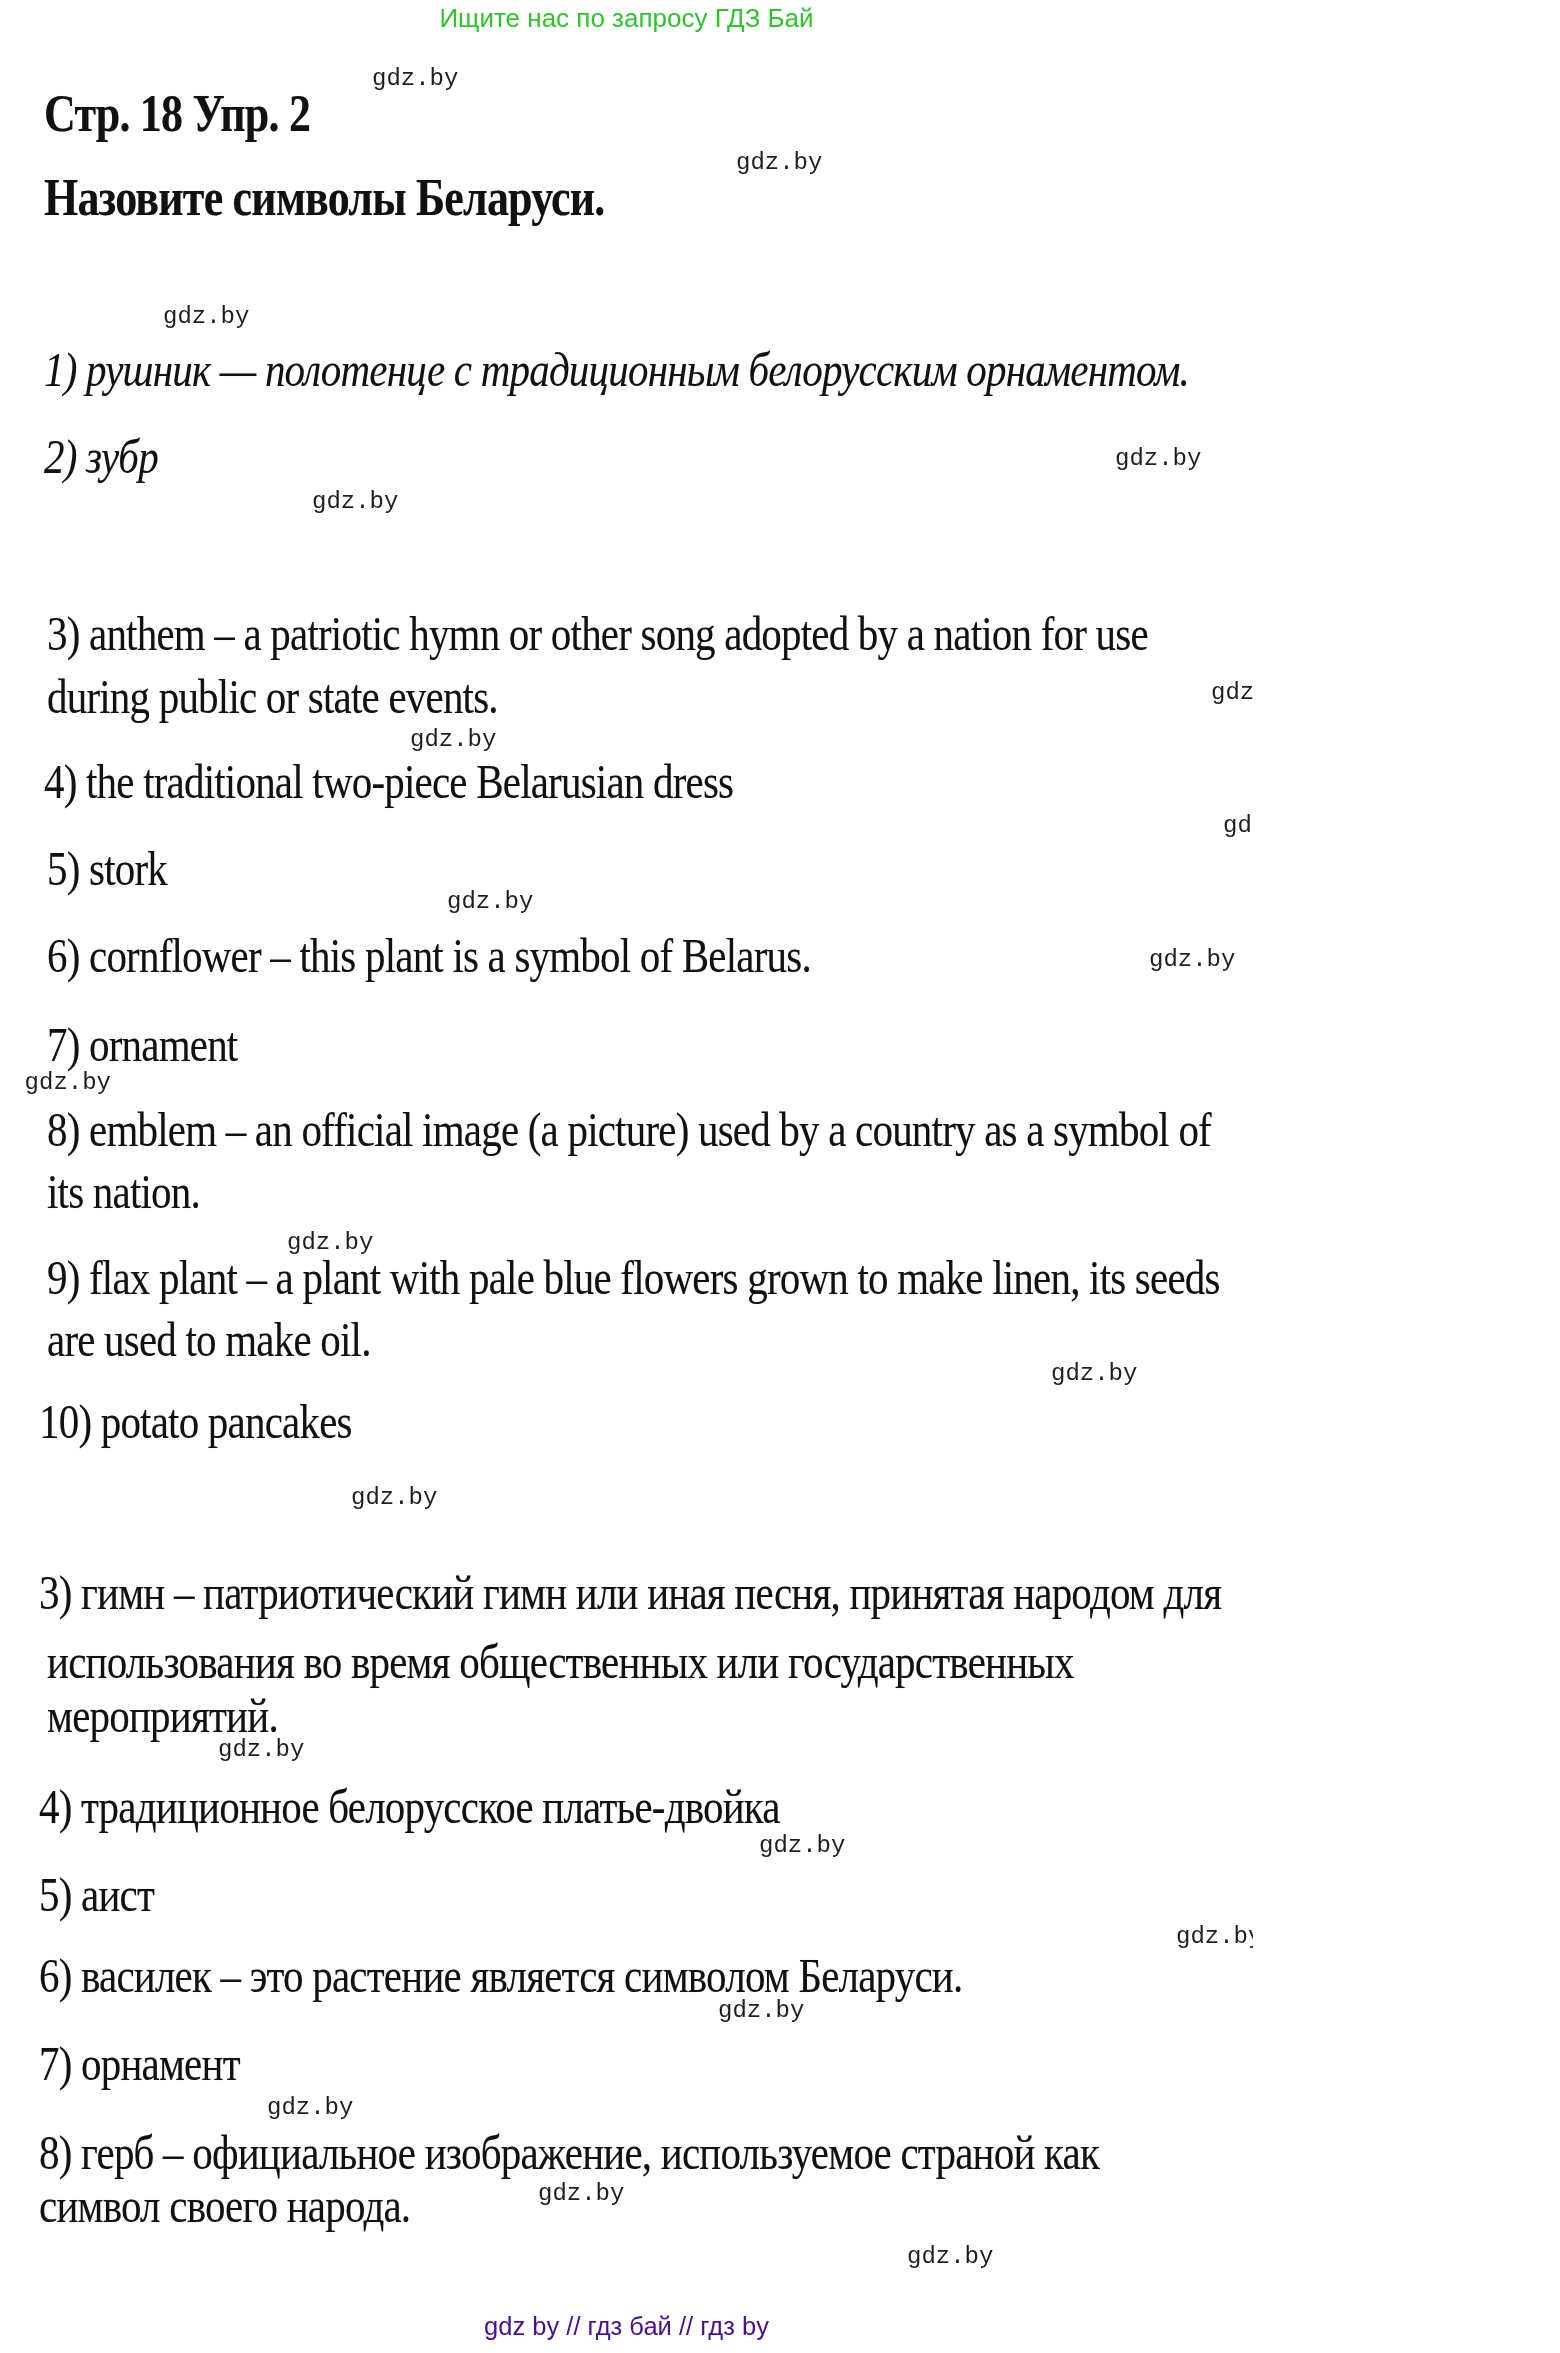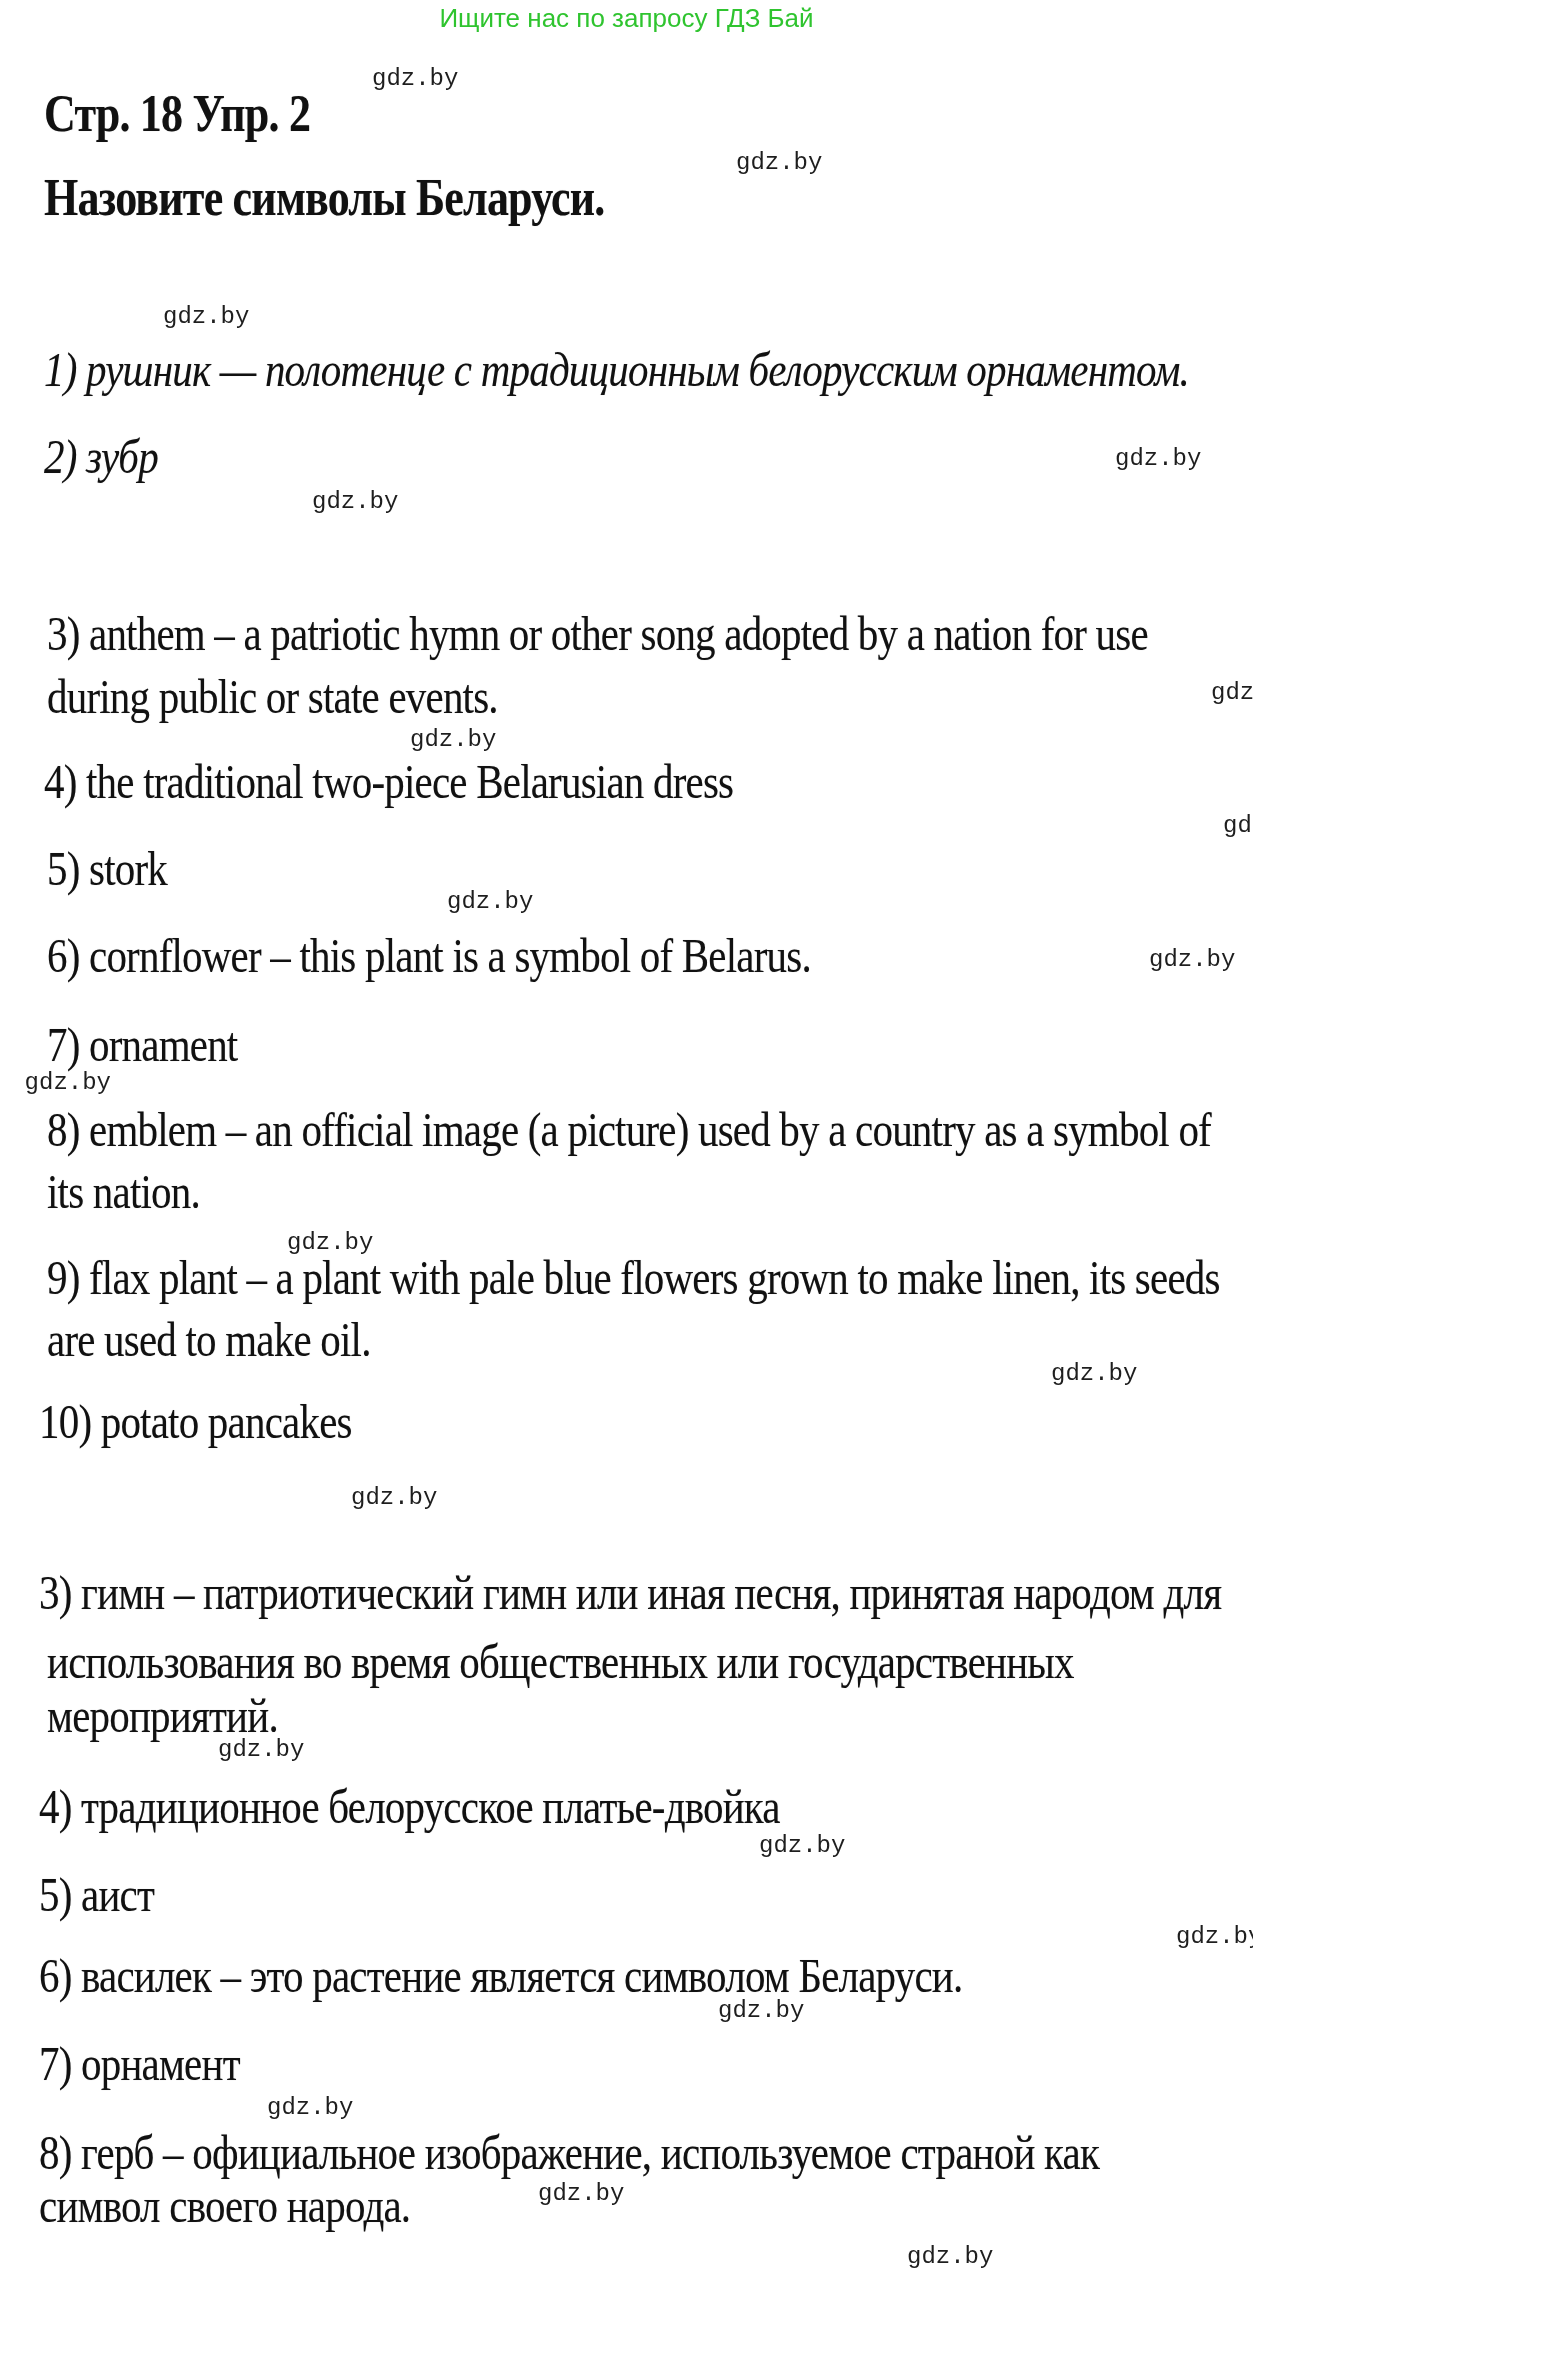--- a/index.html
+++ b/index.html
@@ -114,14 +114,15 @@
       <span class="wm" style="left: 218px; top: 1736px; color: rgb(30, 30, 30);">gdz.by</span>
       <span class="wm" style="left: 759px; top: 1832px; color: rgb(30, 30, 30);">gdz.by</span>
       <span class="wm" style="left: 1176px; top: 1923px; color: rgb(30, 30, 30);">gdz.by</span>
       <span class="wm" style="left: 718px; top: 1997px; color: rgb(30, 30, 30);">gdz.by</span>
       <span class="wm" style="left: 1416px; top: 2046px; color: rgb(30, 30, 30);">gdz.by</span>
       <span class="wm" style="left: 267px; top: 2094px; color: rgb(30, 30, 30);">gdz.by</span>
       <span class="wm" style="left: 538px; top: 2180px; color: rgb(30, 30, 30);">gdz.by</span>
       <span class="wm" style="left: 907px; top: 2243px; color: rgb(30, 30, 30);">gdz.by</span>
     </div>
 
+  <div class="footer" style="color: rgb(75, 15, 143);">gdz by  //  гдз бай  //  гдз by</div>
 </div>
 
 
 </body></html>

